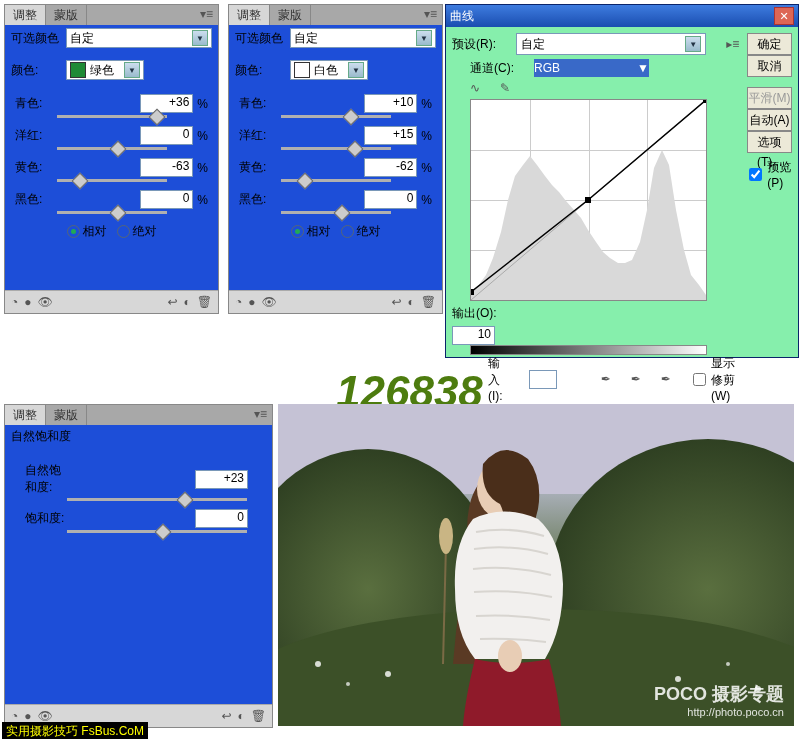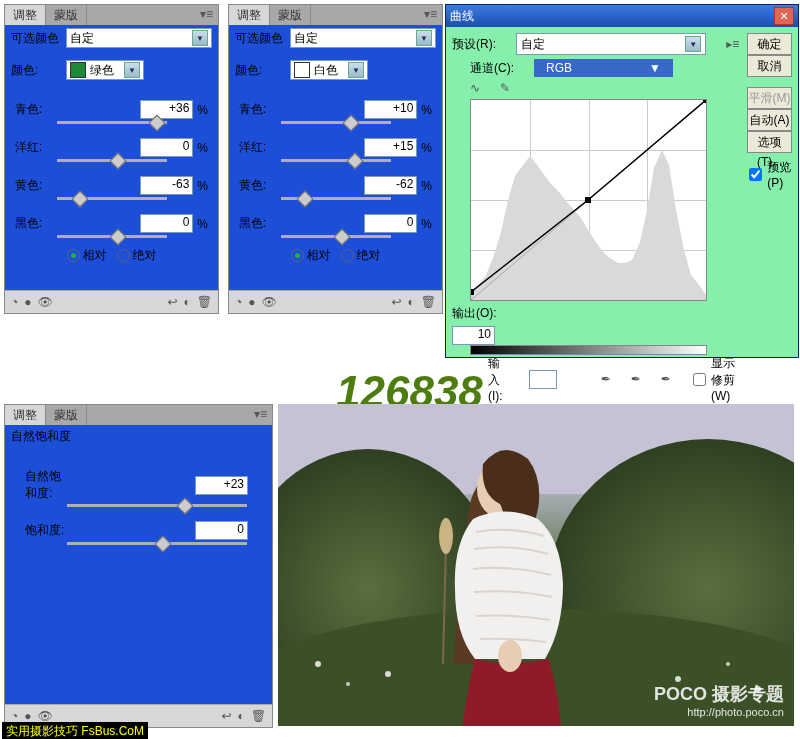--- a/index.html
+++ b/index.html
@@ -9,39 +9,39 @@
 .tab{padding:2px 8px;color:#333;border-right:1px solid #888}
 .tab.on{background:#d7d7d7}
 .tab-x{margin-left:auto;padding:2px 5px;color:#555}
 .prow{display:flex;align-items:center;padding:3px 6px}
 .lbl{width:55px}
 .ddl{flex:1;height:18px;border:1px solid #7a98b8;background:#fff;display:flex;align-items:center;padding:0 3px}
 .ddl.sm{flex:none;width:70px}
 .swatch{width:14px;height:14px;border:1px solid #333;margin-right:4px}
 .ddarrow{margin-left:auto;width:14px;height:14px;background:linear-gradient(#cde,#9bc);border:1px solid #6a8;display:flex;align-items:center;justify-content:center;font-size:8px;color:#234}
 .sblock{padding:3px 10px}
-.srow{display:flex;align-items:center;margin-top:14px}
+.srow{display:flex;align-items:center;margin-top:8px}
 .snm{width:42px}
 .sbox{width:45px;height:17px;border:1px solid #7a98b8;background:#fff;text-align:right;padding:0 3px;margin-right:4px}
 .track{height:3px;background:#b0b0b0;margin:2px 0 0 42px;width:110px;position:relative}
 .thumb{position:absolute;top:-4px;width:10px;height:10px;background:#ccc;border:1px solid #666;transform:rotate(45deg)}
 .rrow{display:flex;justify-content:center;gap:10px;padding:6px 0}
 .radio{display:flex;align-items:center;gap:3px}
 .rdot{width:11px;height:11px;border:1px solid #567;border-radius:50%;display:flex;align-items:center;justify-content:center}
 .rdot.on::after{content:"";width:5px;height:5px;background:#2a5;border-radius:50%}
 .ftr{position:absolute;bottom:0;left:0;right:0;height:22px;background:#d7d7d7;border-top:1px solid #aaa;display:flex;align-items:center;gap:6px;padding:0 6px;color:#555}
 .ic{font-size:12px;color:#555}
 .dialog{position:absolute;background:#86efac;border:1px solid #0a246a}
 .title{background:linear-gradient(#3e7cdf,#1a4db0);color:#fff;height:22px;display:flex;align-items:center;padding:0 4px}
 .xbn{margin-left:auto;width:18px;height:16px;background:#d65;border:1px solid #a33;display:flex;align-items:center;justify-content:center;color:#fff;font-size:11px}
 .dbody{padding:6px;display:flex}
 .dleft{flex:1}
 .drow{display:flex;align-items:center;gap:20px;margin-bottom:4px}
 .dsel{border:1px solid #7a98b8;background:#fff;height:20px;display:flex;align-items:center;padding:0 4px}
-.chn{background:#3969c8;color:#fff;width:115px;height:18px;display:flex;align-items:center;padding:0 12px}
+.chn{background:#3969c8;color:#fff;width:115px;height:18px;display:flex;align-items:center;padding:0 0}
 .chart{width:235px;height:200px;border:1px solid #888;background:#fff;position:relative;margin-left:18px}
 .grd{position:absolute;background:#ccc}
 .histo{position:absolute;bottom:0;width:100%;height:100%;}
 .crv{position:absolute;top:0;left:0}
 .dright{width:70px;display:flex;flex-direction:column;margin-left:8px}
 .btn{height:20px;border:1px solid #888;background:#ece9d8;text-align:center;line-height:20px}
 .big{position:absolute;left:336px;top:367px;font:italic bold 44px Arial;color:#4d7c0f}
 .photo{position:absolute;left:278px;top:404px;width:516px;height:322px;background:linear-gradient(to bottom,#c7c3d7 0%,#b8bccf 22%,#576b3d 55%,#3a4a2a 100%);overflow:hidden}
 .brand{position:absolute;right:10px;bottom:8px;color:rgba(255,255,255,.85);font-size:11px;text-align:right}
 .fsw{position:absolute;left:2px;top:722px;background:#000;color:#ff0;font-size:12px;padding:1px 4px}

